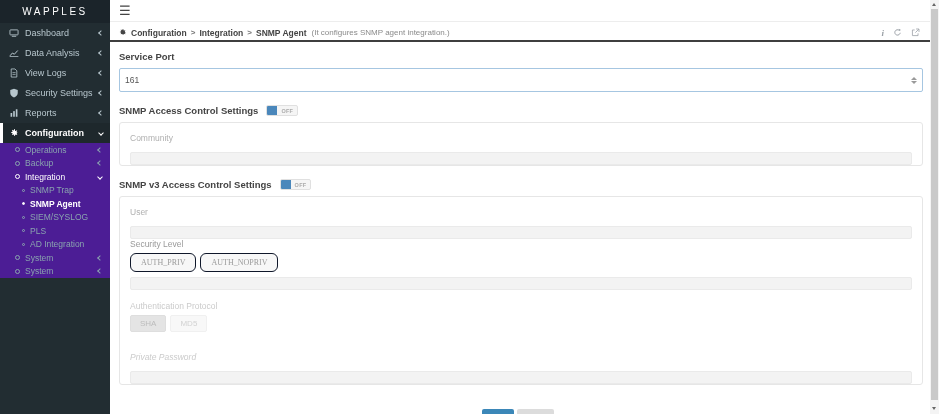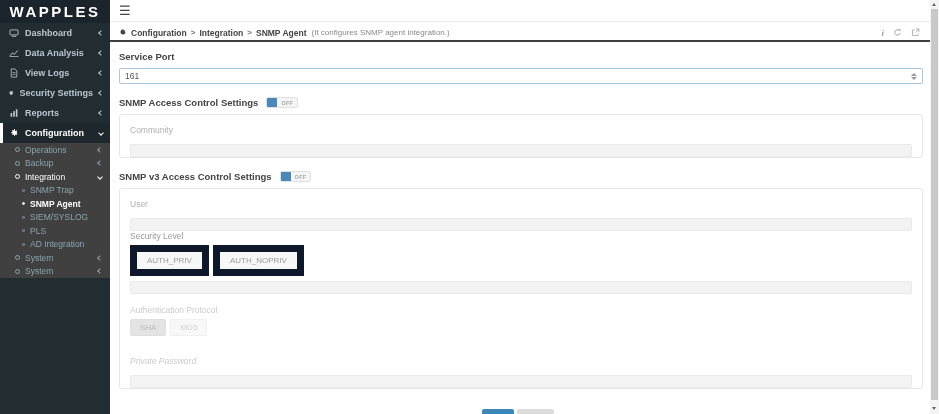--- a/index.html
+++ b/index.html
@@ -13,36 +13,36 @@
   svg.ic { display: inline-block; vertical-align: middle; }
 
   
   .sidebar {
     position: absolute; left: 0; top: 0; bottom: 0; width: 110px;
     background: #222d32; z-index: 3;
   }
   .logo {
     height: 23px; background: #1b242a; color: #fff;
     display: flex; align-items: center; justify-content: center;
-    font-size: 15px; font-weight: bold; letter-spacing: 2.5px;
+    font-size: 10px; font-weight: normal; letter-spacing: 2.5px;
   }
   .s-item {
     display: flex; align-items: center; height: 20px; padding: 0 7px 0 9px;
     color: #b8c7ce; font-size: 9px; gap: 6px; cursor: pointer;
   }
   .s-item:first-of-type { margin-top: 4px; }
-  .s-item .lbl { white-space: nowrap; font-weight: bold; }
+  .s-item .lbl { white-space: nowrap; }
   .s-item.active {
     background: #1e282c; color: #fff; border-left: 3px solid #fff; padding-left: 6px;
     font-weight: bold;
   }
   .chev { width: 4px; height: 4px; border-right: 1px solid currentColor; border-bottom: 1px solid currentColor; margin-left: auto; flex: 0 0 auto; }
   .chev.left { transform: rotate(135deg); }
   .chev.down { transform: rotate(45deg); }
-  .submenu { background: #404040; }
+  .submenu { background: #4c1d95; }
   .sub-item {
     display: flex; align-items: center; height: 13.5px; padding: 0 8px 0 15px;
     color: #8aa4af; font-size: 8.5px; gap: 5px; cursor: pointer;
   }
   .sub-item.open { color: #fff; }
   .sub-item .o-circle {
     width: 5px; height: 5px; border: 1px solid currentColor; border-radius: 50%; flex: 0 0 auto;
   }
   .sub2-item {
     display: flex; align-items: center; height: 13.5px; padding: 0 8px 0 22px;
@@ -77,21 +77,21 @@
   .crumb { font-weight: bold; color: #444; cursor: pointer; }
   .crumb-sep { color: #777; font-weight: bold; margin: 0 4px; font-size: 8px; }
   .crumb-desc { color: #8a8a8a; font-size: 8px; margin-left: 5px; }
   .bc-actions { margin-left: auto; display: flex; align-items: center; gap: 9px; color: #9aa0a6; }
   .bc-actions .info-i { font-size: 9px; font-style: italic; font-weight: bold; font-family: "Liberation Serif", serif; cursor: pointer; }
   .bc-actions svg { cursor: pointer; }
 
   .content { padding: 7px 7px 0 9px; }
   .section-title { font-size: 9.5px; font-weight: bold; color: #444; margin: 2px 0 6px; }
   .port-input-wrap {
-    height: 16px; border: 1px solid #a6c6e1; border-radius: 2px;
+    height: 24px; border: 1px solid #a6c6e1; border-radius: 2px;
     display: flex; align-items: center; padding: 0 5px; background: #fff;
   }
   .port-input {
     border: none; outline: none; flex: 1; font-size: 8.5px; color: #555;
     font-family: "Liberation Sans", sans-serif; background: transparent;
   }
   .spinner { display: flex; flex-direction: column; gap: 1px; align-items: center; cursor: pointer; }
   .spin-up { width: 0; height: 0; border-left: 3px solid transparent; border-right: 3px solid transparent; border-bottom: 3px solid #9a9a9a; }
   .spin-down { width: 0; height: 0; border-left: 3px solid transparent; border-right: 3px solid transparent; border-top: 3px solid #9a9a9a; }
 
@@ -110,22 +110,22 @@
   .field-label { font-size: 8.5px; color: #b0b0b0; margin: 2px 0 4px; }
   .field-label.mid { color: #999; }
   .field-label.faded { color: #cbcbcb; }
   .dis-input {
     width: 100%; height: 13px; background: #f3f3f3; border: 1px solid #eaeaea;
     border-radius: 2px; font-size: 8.5px; color: #999; padding: 0 5px;
     font-family: "Liberation Sans", sans-serif;
   }
   .btn-group { display: flex; gap: 4px; }
   .sl-btn {
-    font-size: 8px; color: #9a9a9a; background: #f7f7f7; border: 7px solid #0f172a;
-    border-radius: 0; padding: 4px 10px; cursor: pointer; font-family: Liberation Sans, sans-serif;
+    font-size: 8px; color: #9a9a9a; background: #f7f7f7; border: 1px solid #0f172a;
+    border-radius: 6px; padding: 4px 10px; cursor: pointer; font-family: Liberation Serif, serif;
   }
   .sl-btn.selected { background: #d7d7d7; color: #777; border-color: #cfcfcf; }
   .proto-btn {
     font-size: 8px; padding: 3px 9px; border-radius: 2px; border: 1px solid #f0f0f0;
     background: #f8f8f8; color: #d2d2d2; font-family: "Liberation Sans", sans-serif;
   }
   .proto-btn.sel-dis { background: #e4e4e4; color: #bcbcbc; border-color: #dedede; }
 
   .gap8 { margin-top: 0; } .gap11 { margin-top: 11px; }
   .gap15 { margin-top: 15px; } .gap20 { margin-top: 20px; font-style: italic; }

